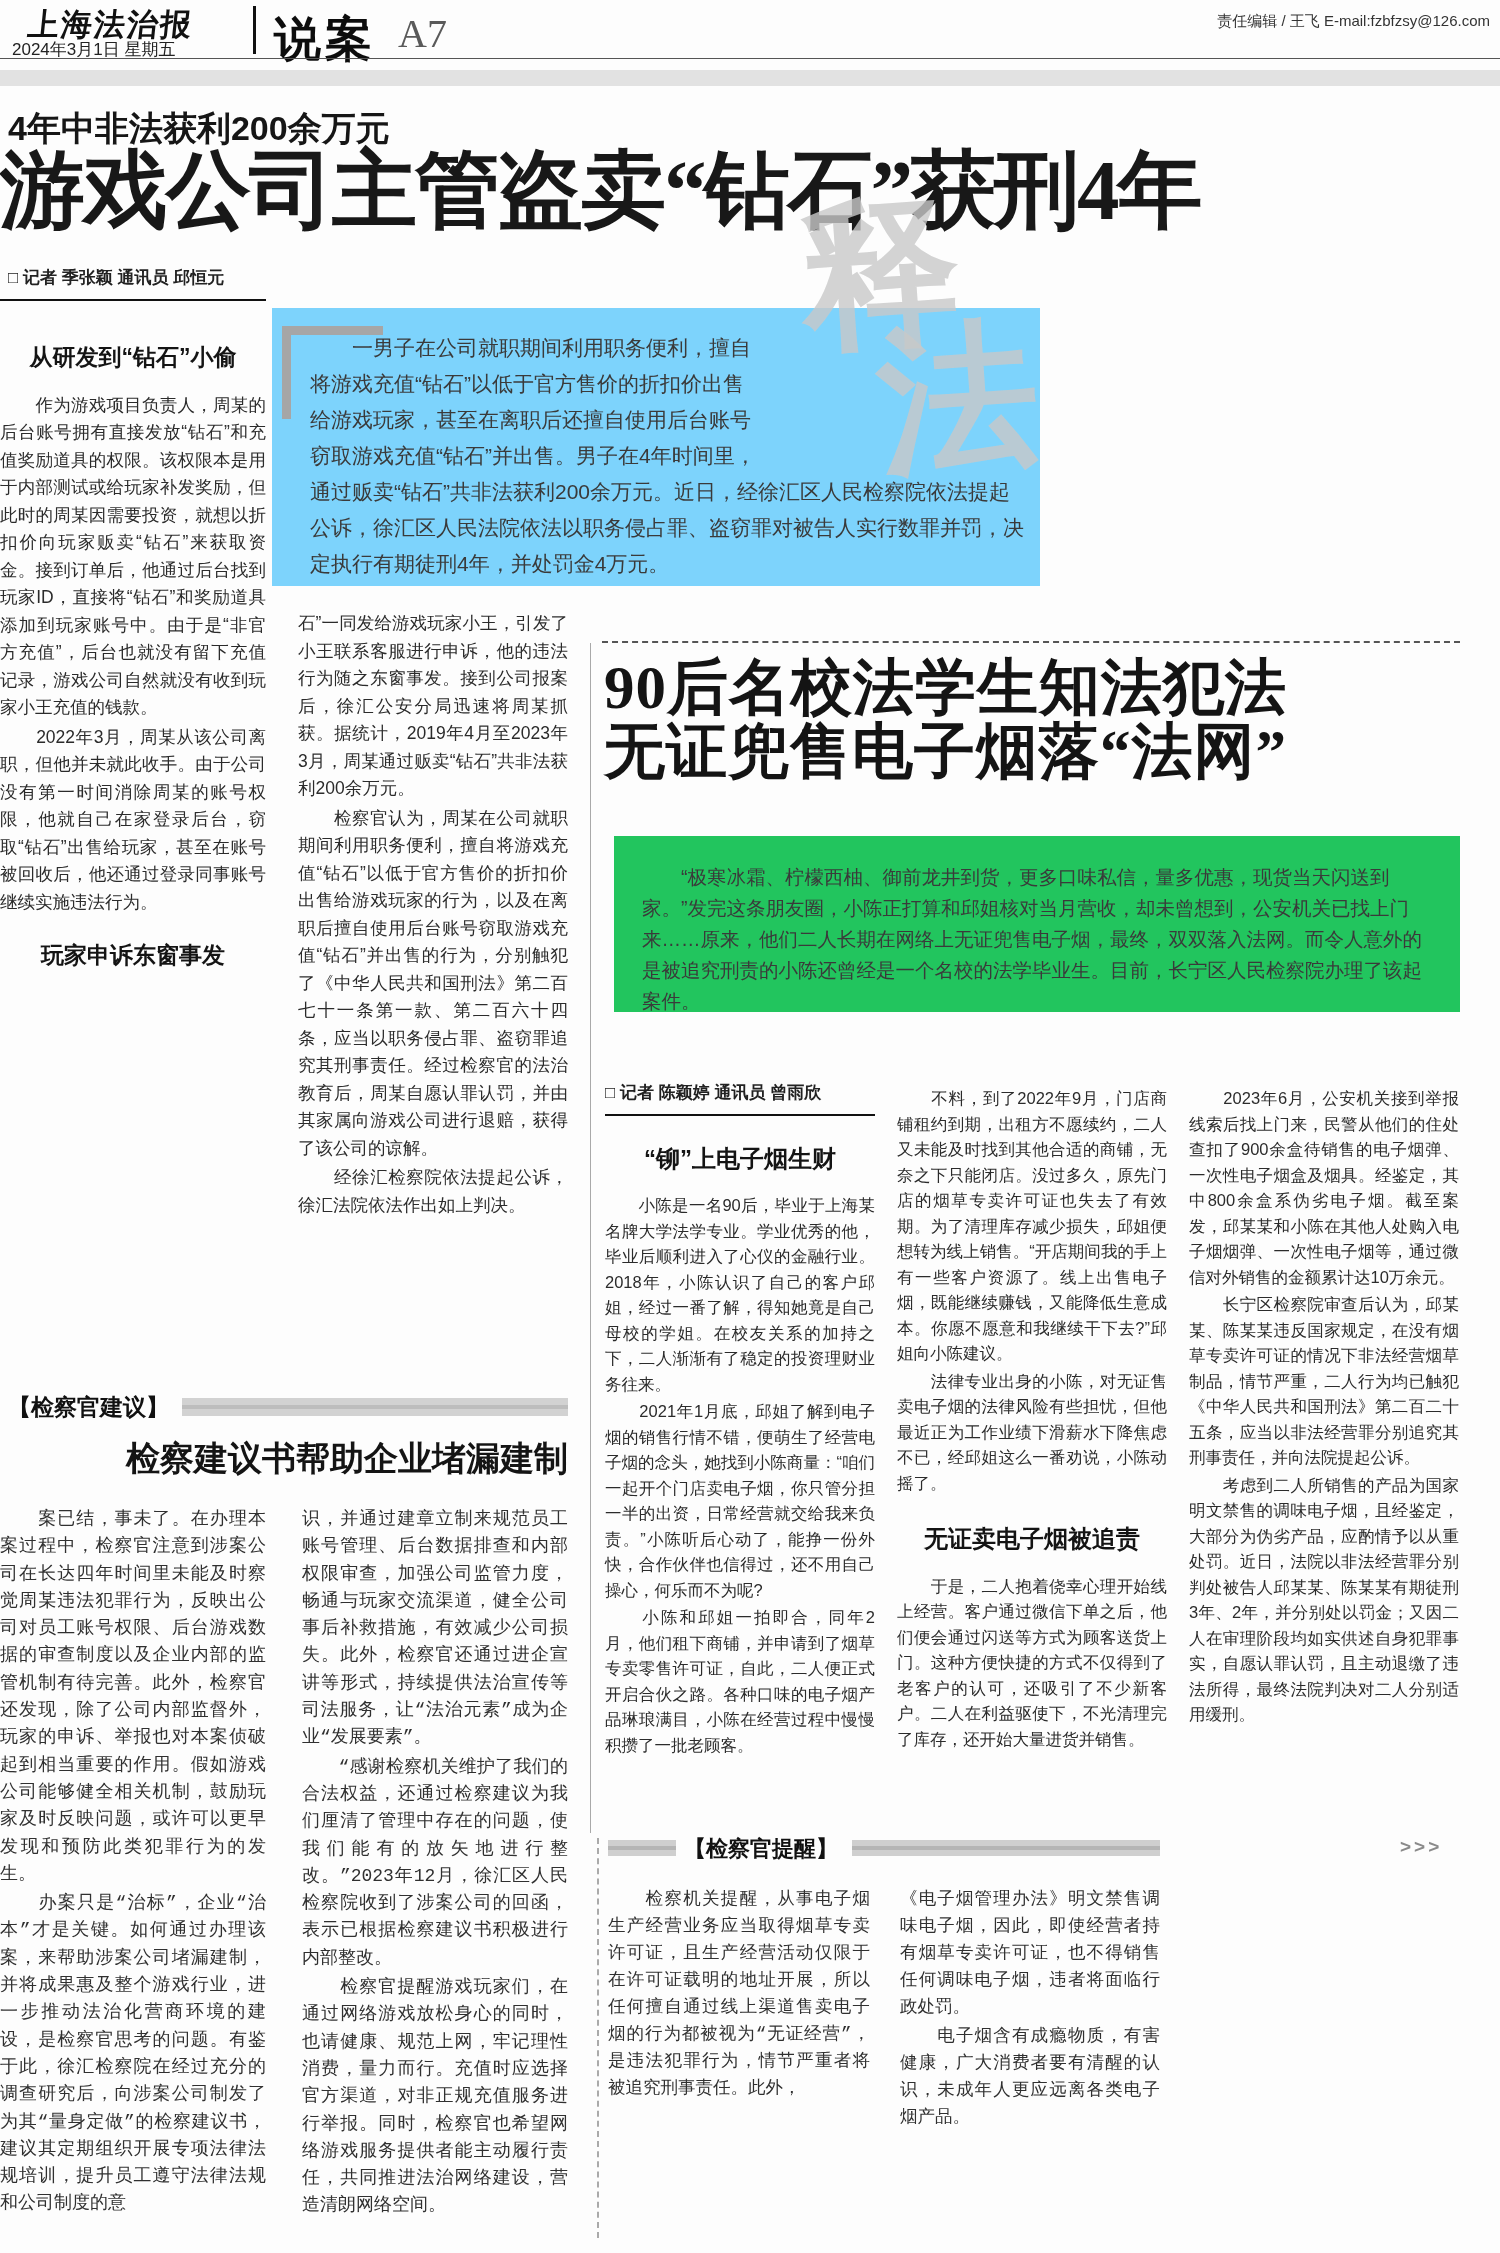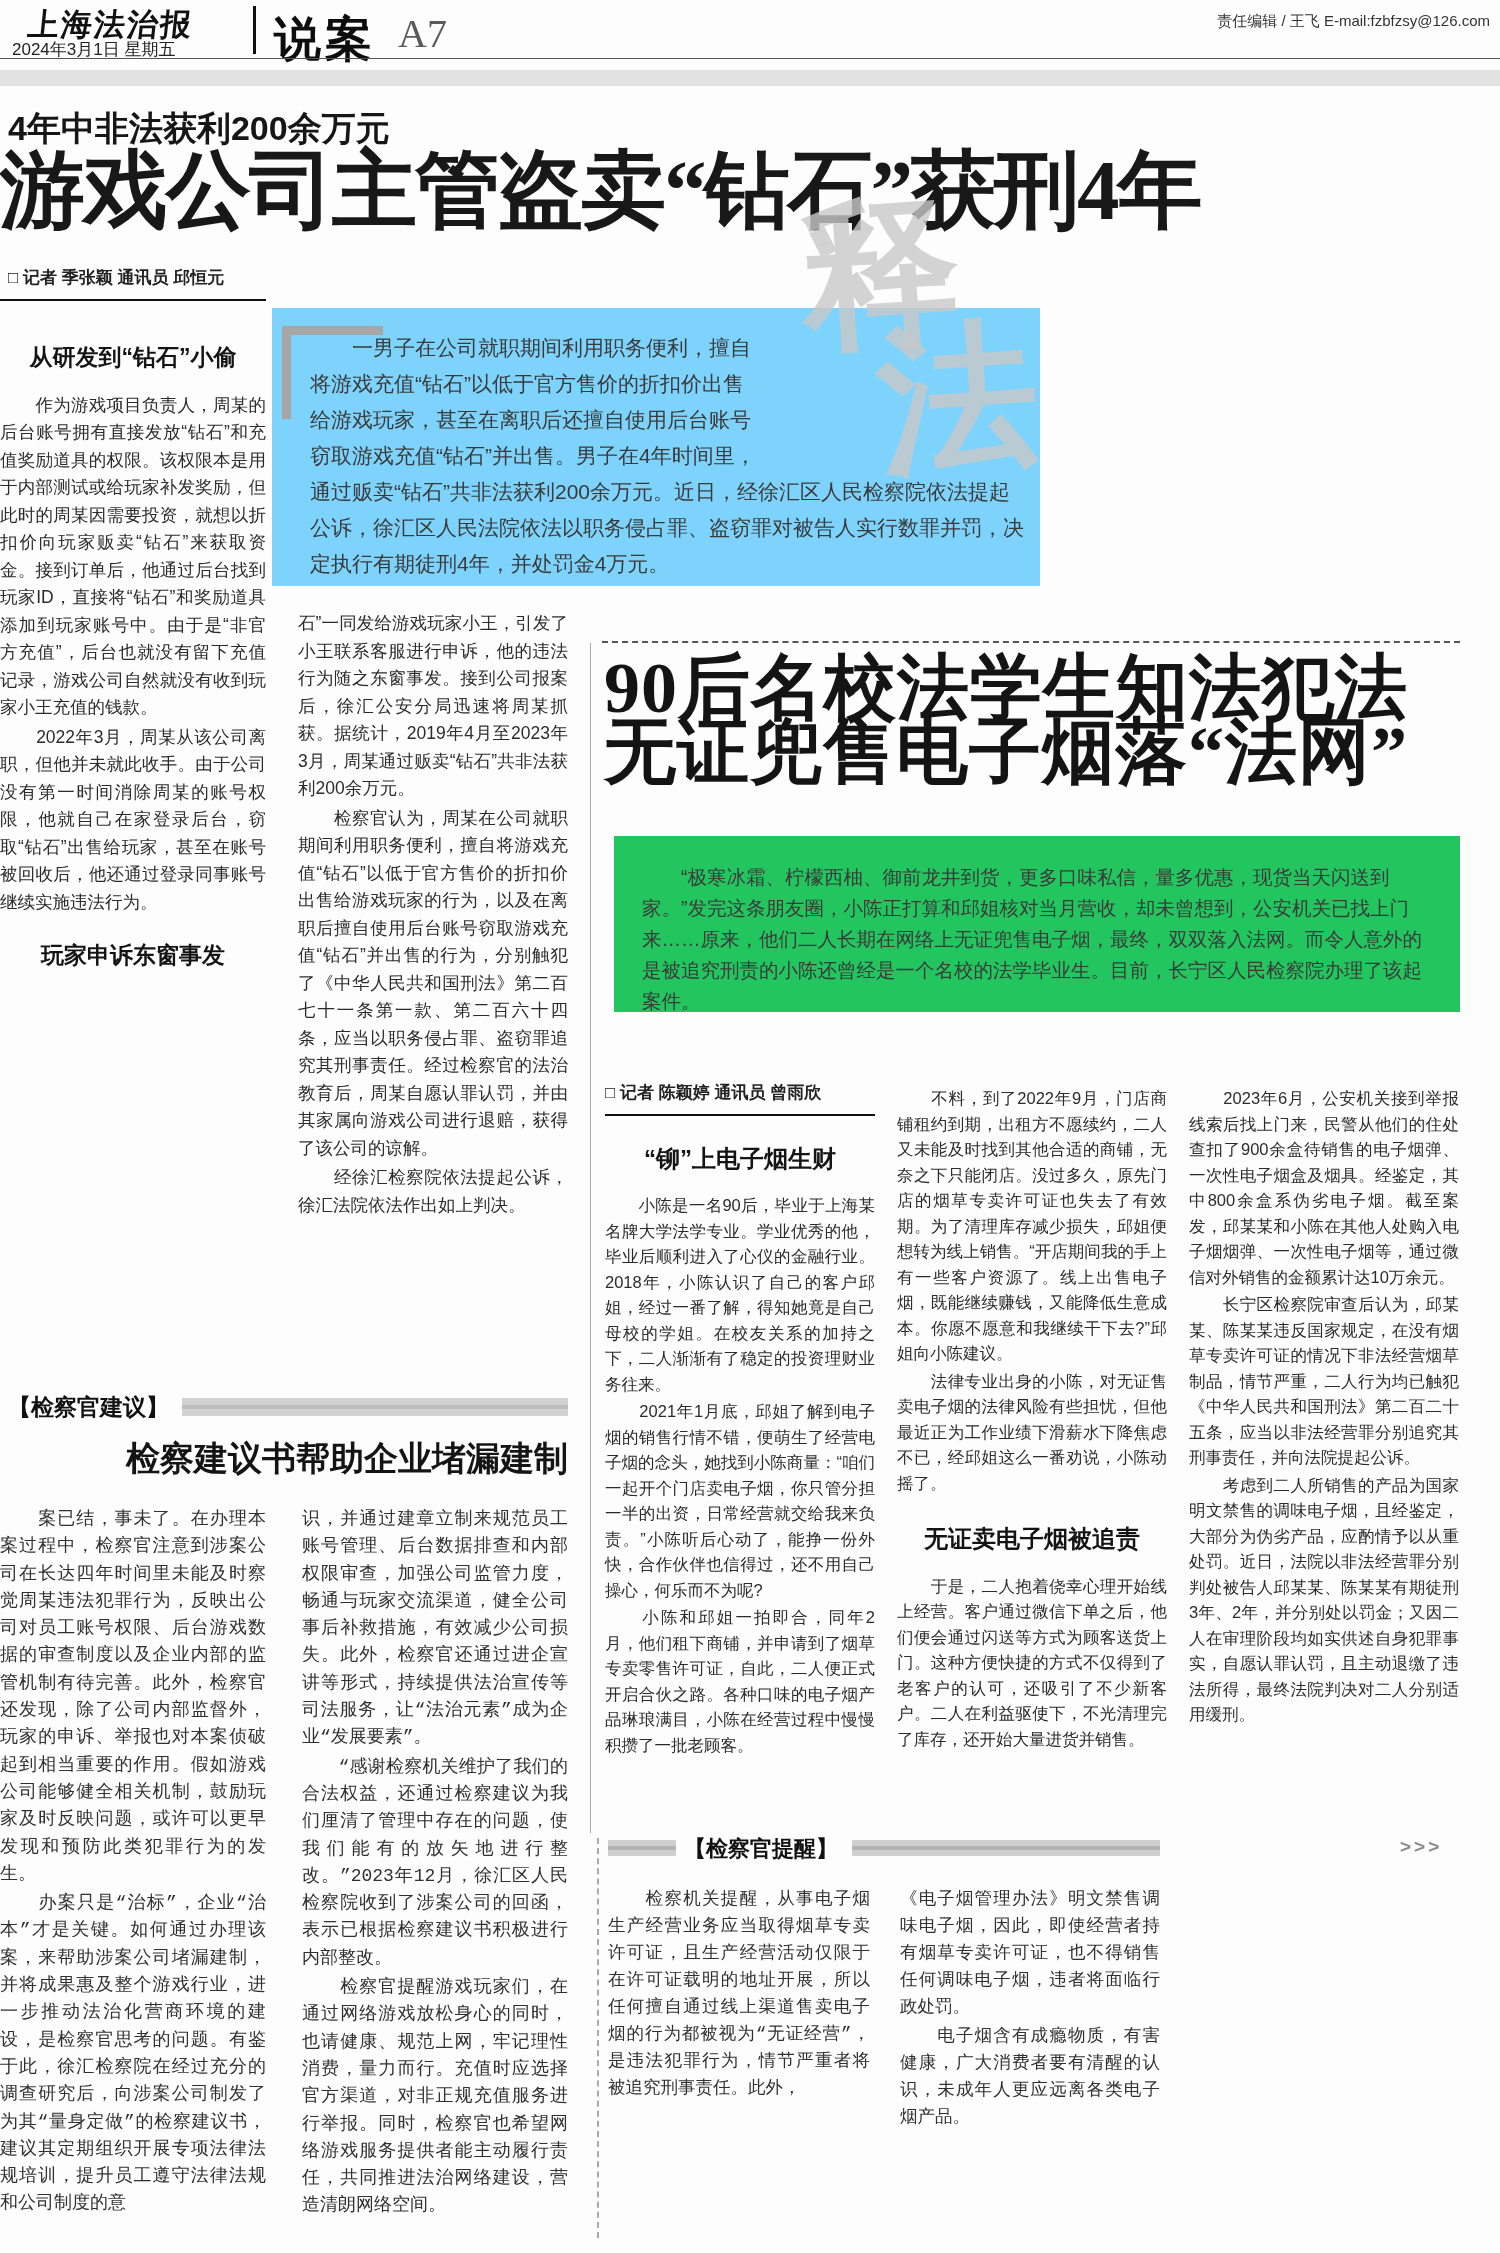--- a/index.html
+++ b/index.html
@@ -36,21 +36,21 @@
   
   .col{position:absolute;font-size:17.5px;line-height:27.5px;color:#2b2b2b;}
   .subhead{text-align:center;font-weight:bold;color:#141414;text-indent:0;}
   .sh-block{font-size:23px;margin:26px 0 20px 0;}
   .a1c1{left:0;top:318px;width:266px;}
   .a1c2{left:298px;top:610px;width:270px;}
   .vrule{position:absolute;left:590px;top:643px;width:1px;height:1190px;background:#a9a9a9;}
   
   .dash-rule{position:absolute;left:602px;top:641px;width:858px;border-top:2px dashed #555;}
   .headline2{position:absolute;left:604px;top:656px;font-family:"Liberation Serif",serif;font-weight:900;
-             font-size:72px;line-height:64px;color:#141414;letter-spacing:1px;}
+             font-size:61px;line-height:64px;color:#141414;letter-spacing:1px;}
   .box2{position:absolute;left:614px;top:836px;width:846px;height:176px;background:#22c55e;box-sizing:border-box;
         padding:26px 28px 0 28px;font-size:19.5px;line-height:31px;color:#3a3a3a;}
   .a2c1{left:605px;top:1080px;width:270px;font-size:16.5px;line-height:25.5px;}
   .a2c2{left:897px;top:1086px;width:270px;font-size:16.5px;line-height:25.5px;}
   .a2c3{left:1189px;top:1086px;width:270px;font-size:16.5px;line-height:25.5px;}
   .byline2-rule{width:270px;height:2px;background:#111;margin:8px 0 0 0;}
   .sh-block2{font-size:24px;margin:30px 0 22px 0;}
   
   .sugg-label{position:absolute;left:8px;top:1392px;font-size:23px;font-weight:bold;color:#111;}
   .sugg-bar{position:absolute;left:182px;top:1398px;width:386px;height:18px;

